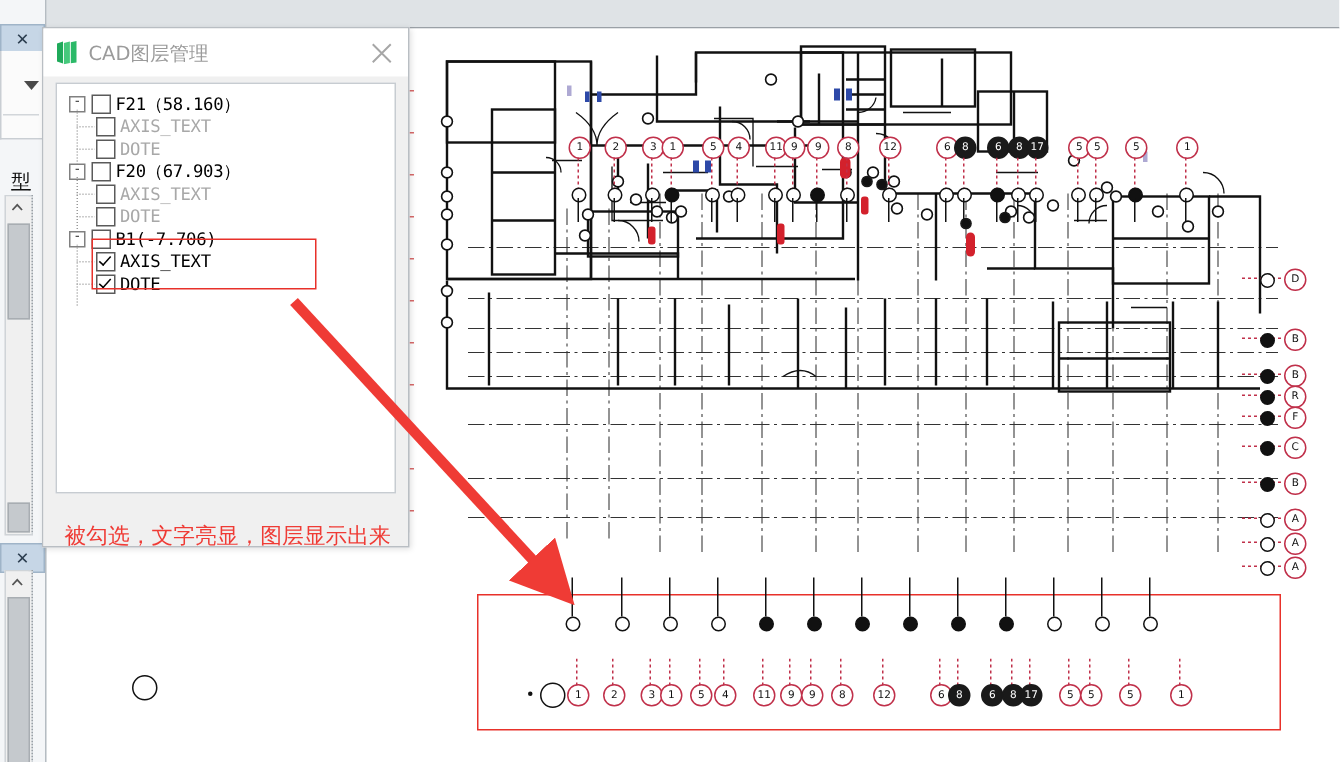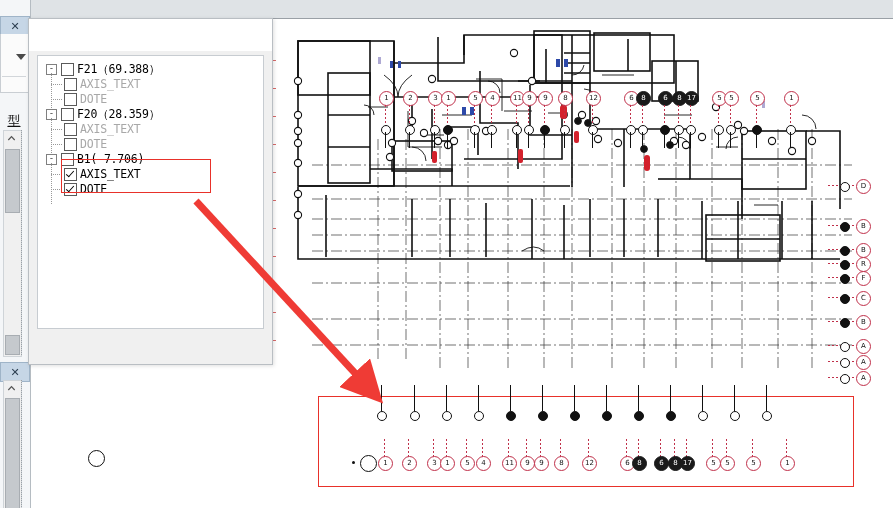--- a/index.html
+++ b/index.html
@@ -593,43 +593,58 @@
       <div class="lead" style="left: 480px; top: 420px; height: 18px;"></div>
       <div class="bub" style="left: 474px; top: 437px;">5</div>
       <div class="lead" style="left: 514px; top: 420px; height: 18px;"></div>
       <div class="bub" style="left: 508px; top: 437px;">1</div>
       <div class="abs" style="left: 88px; top: 436px; width: 15px; height: 15px; border: 1.4px solid rgb(17, 17, 17); border-radius: 50%; background: rgb(255, 255, 255);"></div>
       <div class="abs" style="left: 80px; top: 442px; width: 3px; height: 3px; background: rgb(17, 17, 17); border-radius: 50%;"></div>
     </div>
 </div>
 
 <div class="abs" id="dlg">
+  <div id="dlg-title">
+    <div id="dlg-icon">
+      <svg width="15" height="16" viewBox="0 0 15 16">
+        <path d="M1 2 L5 0.6 L5 15.4 L1 14 Z" fill="#1faa5a"></path>
+        <path d="M5.6 1.6 L9.6 0.6 L9.6 15 L5.6 15.8 Z" fill="#46c97c"></path>
+        <path d="M10.2 1.2 L14 0.4 L14 14.6 L10.2 15.2 Z" fill="#2bb968"></path>
+      </svg>
+    </div>
+    <div id="dlg-title-text">CAD图层管理</div>
+    <div id="dlg-close">
+      <svg width="15" height="15" viewBox="0 0 15 15">
+          <path d="M1.5 1.5 L13.5 13.5 M13.5 1.5 L1.5 13.5" stroke="#a6a6a6" stroke-width="1.3"></path>
+        </svg>
+    </div>
+  </div>
 
   <div id="dlg-body">
     <div id="tree">
         <div class="tnode" style="left: 8px; top: 5px;">
           <span class="exp">-</span>
           <span class="cb"></span>
-          <span class="tlabel hi">F21（69.388）</span>
+          <span class="tlabel hi">F21（58.160）</span>
         </div>
         <div class="tnode" style="left: 26px; top: 20px;">
           <span class="cb"></span>
           <span class="tlabel dim">AXIS_TEXT</span>
         </div>
         <div class="hline" style="left: 13px; top: 28px; width: 12px;"></div>
         <div class="tnode" style="left: 26px; top: 35px;">
           <span class="cb"></span>
           <span class="tlabel dim">DOTE</span>
         </div>
         <div class="hline" style="left: 13px; top: 43px; width: 12px;"></div>
         <div class="vline" style="left: 13px; top: 17px; height: 41px;"></div>
         <div class="tnode" style="left: 8px; top: 50px;">
           <span class="exp">-</span>
           <span class="cb"></span>
-          <span class="tlabel hi">F20（28.359）</span>
+          <span class="tlabel hi">F20（67.903）</span>
         </div>
         <div class="tnode" style="left: 26px; top: 65px;">
           <span class="cb"></span>
           <span class="tlabel dim">AXIS_TEXT</span>
         </div>
         <div class="hline" style="left: 13px; top: 73px; width: 12px;"></div>
         <div class="tnode" style="left: 26px; top: 80px;">
           <span class="cb"></span>
           <span class="tlabel dim">DOTE</span>
         </div>
@@ -646,20 +661,21 @@
         </div>
         <div class="hline" style="left: 13px; top: 118px; width: 12px;"></div>
         <div class="tnode" style="left: 26px; top: 125px;">
           <span class="cb on"></span>
           <span class="tlabel hi">DOTE</span>
         </div>
         <div class="hline" style="left: 13px; top: 133px; width: 12px;"></div>
         <div class="vline" style="left: 13px; top: 107px; height: 41px;"></div>
       </div>
     <div id="tree-hl"></div>
+    <div id="note-text">被勾选，文字亮显，图层显示出来</div>
   </div>
 </div>
 
 <svg class="abs" id="arrow" width="893" height="508">
   <defs>
     <marker id="ah" markerWidth="6" markerHeight="6" refX="2.4" refY="3" orient="auto">
       <path d="M0,0 L6,3 L0,6 Z" fill="#ef3b35"></path>
     </marker>
   </defs>
   <line x1="196" y1="201" x2="366" y2="385" stroke="#ef3b35" stroke-width="7" marker-end="url(#ah)"></line>

